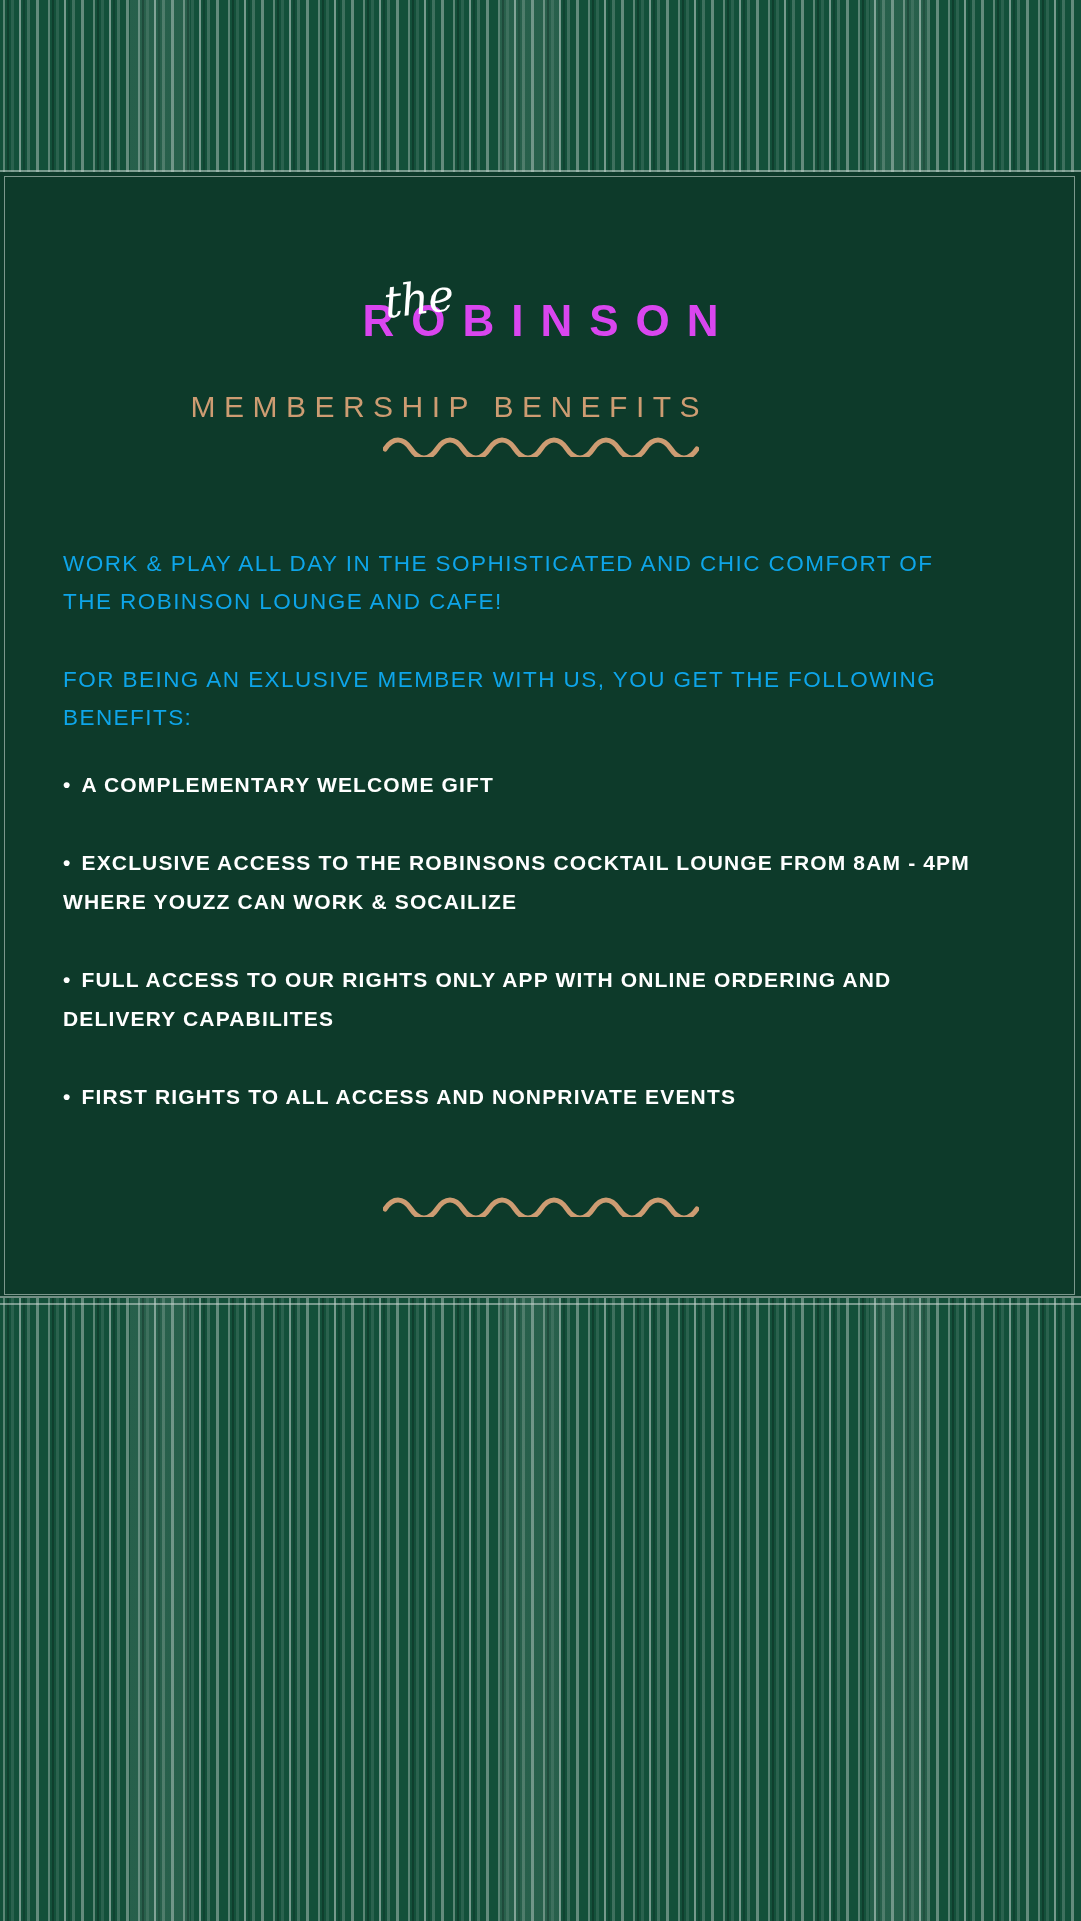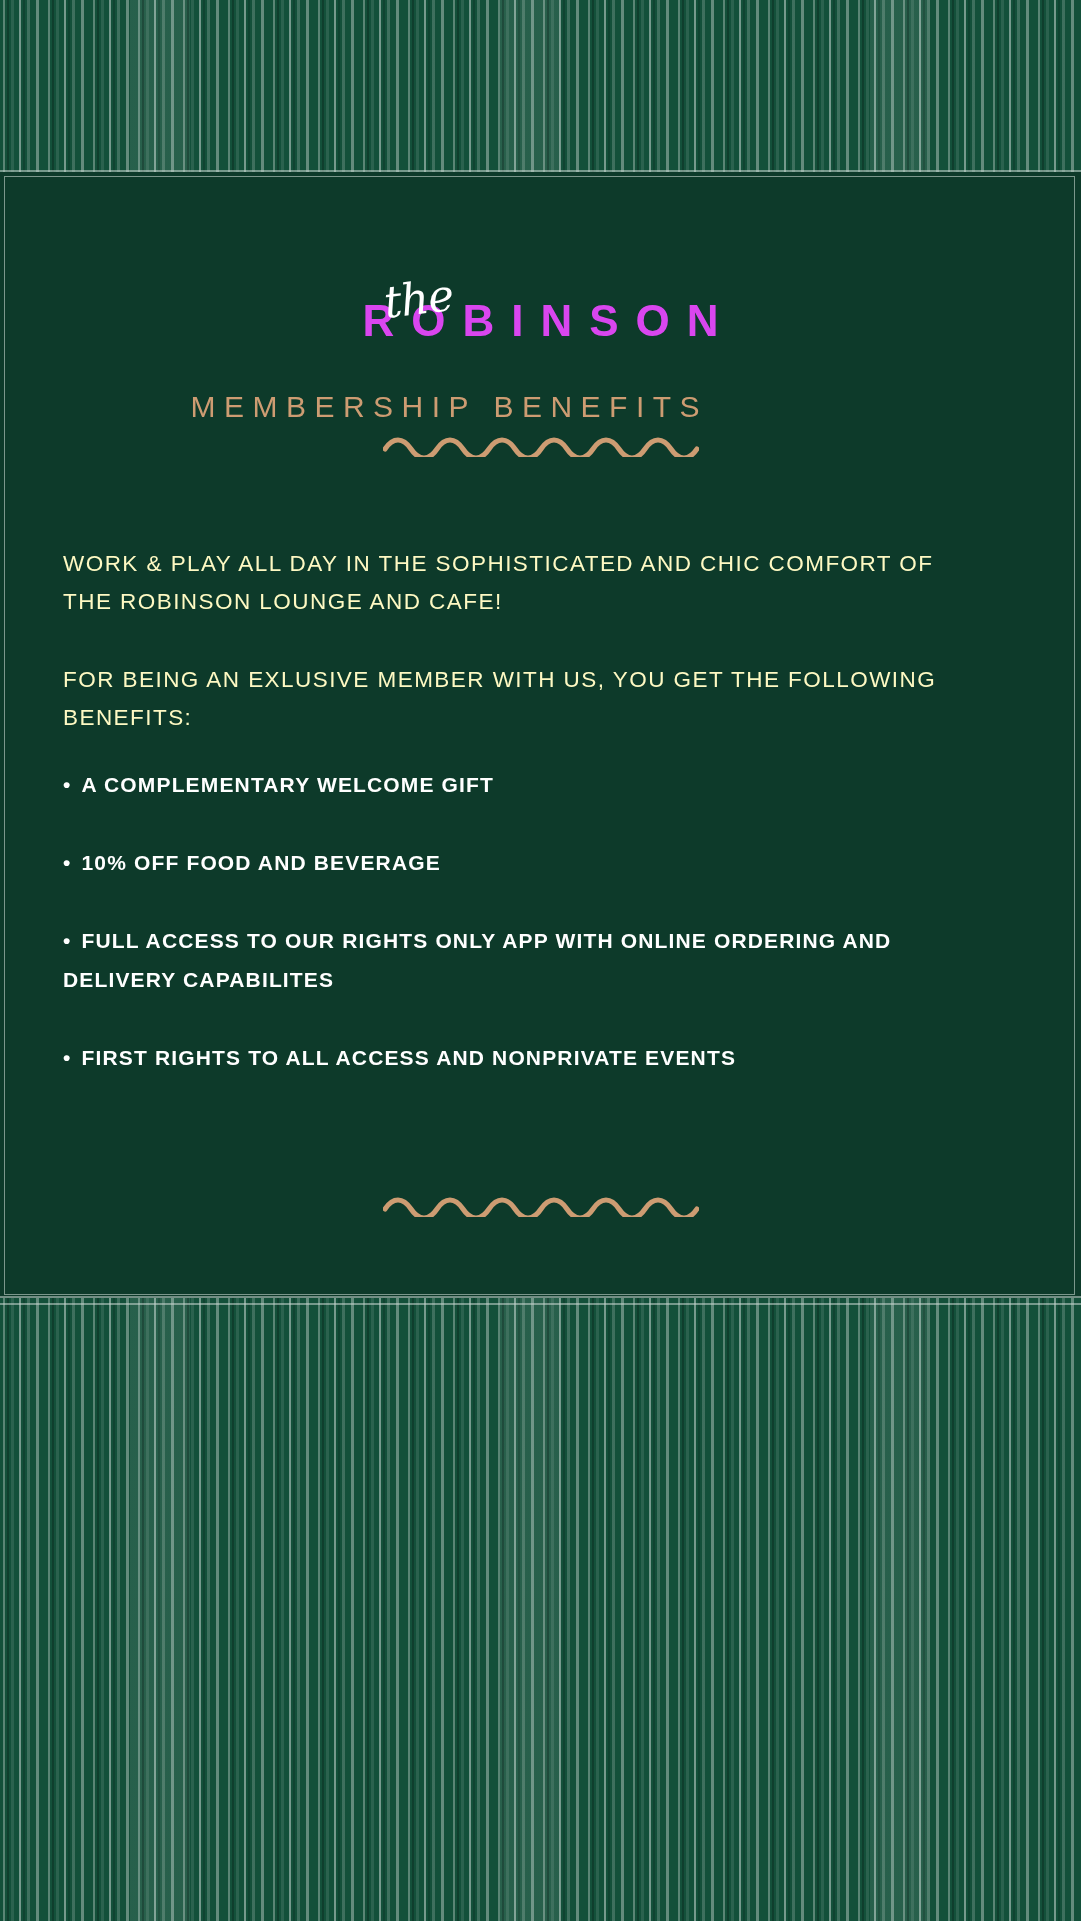--- a/index.html
+++ b/index.html
@@ -180,21 +180,21 @@
     position: absolute;
     left: 63px;
     top: 545px;
     width: 950px;
   }
   .para {
     font-size: 22.5px;
     font-weight: 400;
     line-height: 38px;
     letter-spacing: 1.45px;
-    color: #fef9c3;
+    color: #0ea5e9;
     margin: 0 0 40px 0;
     max-width: 880px;
   }
   .para.p2 { margin-bottom: 28px; }
 
   .bullets {
     margin: 0;
     padding: 0;
     list-style: none;
   }
@@ -248,21 +248,21 @@
 
   <div class="copy">
     <p class="para p1">WORK &amp; PLAY ALL DAY IN THE SOPHISTICATED AND CHIC COMFORT OF THE ROBINSON LOUNGE AND CAFE!</p>
     <p class="para p2">FOR BEING AN EXLUSIVE MEMBER WITH US, YOU GET THE FOLLOWING BENEFITS:</p>
 
     <ul class="bullets">
       <li class="bullet">
         <span class="dot">•</span><span>A COMPLEMENTARY WELCOME GIFT</span>
       </li>
       <li class="bullet">
-        <span class="dot">•</span><span>10% OFF FOOD AND BEVERAGE</span>
+        <span class="dot">•</span><span>EXCLUSIVE ACCESS TO THE ROBINSONS COCKTAIL LOUNGE FROM 8AM - 4PM WHERE YOUZZ CAN WORK &amp; SOCAILIZE</span>
       </li>
       <li class="bullet">
         <span class="dot">•</span><span>FULL ACCESS TO OUR RIGHTS ONLY APP WITH ONLINE ORDERING  AND DELIVERY CAPABILITES</span>
       </li>
       <li class="bullet">
         <span class="dot">•</span><span>FIRST RIGHTS TO ALL ACCESS AND NONPRIVATE EVENTS</span>
       </li>
     </ul>
   </div>
 

